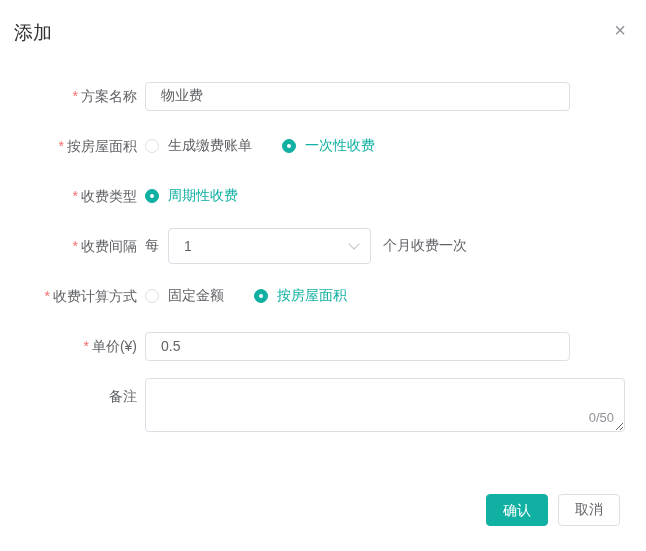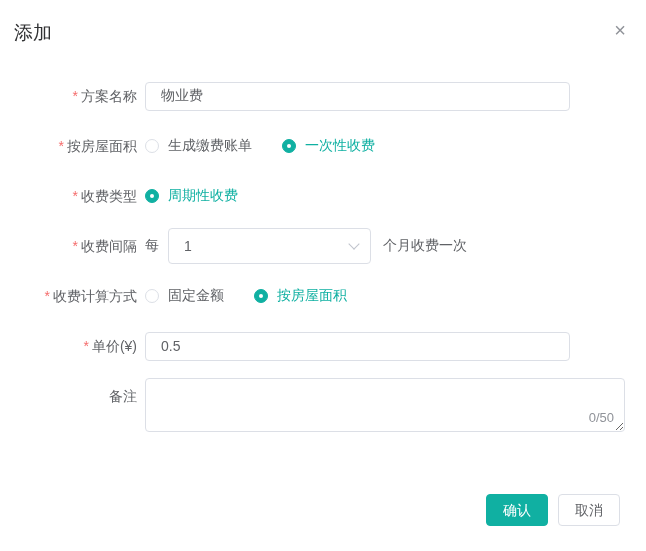--- a/index.html
+++ b/index.html
@@ -113,21 +113,21 @@
   }
   .btn{
     height:32px;padding:0 16px;border-radius:4px;
     font-size:14px;cursor:pointer;line-height:30px;
     font-family:"Liberation Sans","DejaVu Sans",sans-serif;
   }
   .btn-primary{
     background:var(--accent);border:1px solid var(--accent);color:#fff;
   }
   .btn-default{
-    background:#fff;border:1px solid var(--border);color:var(--text-label);
+    background:#fff;border:1px solid var(--border);color:var(--text-label);font-family:Liberation Mono, monospace;
   }
 </style>
 </head>
 <body>
 
 <div class="dialog">
 
   <div class="dialog-header">
     <span class="dialog-title">添加</span>
     <button class="close-btn">×</button>

